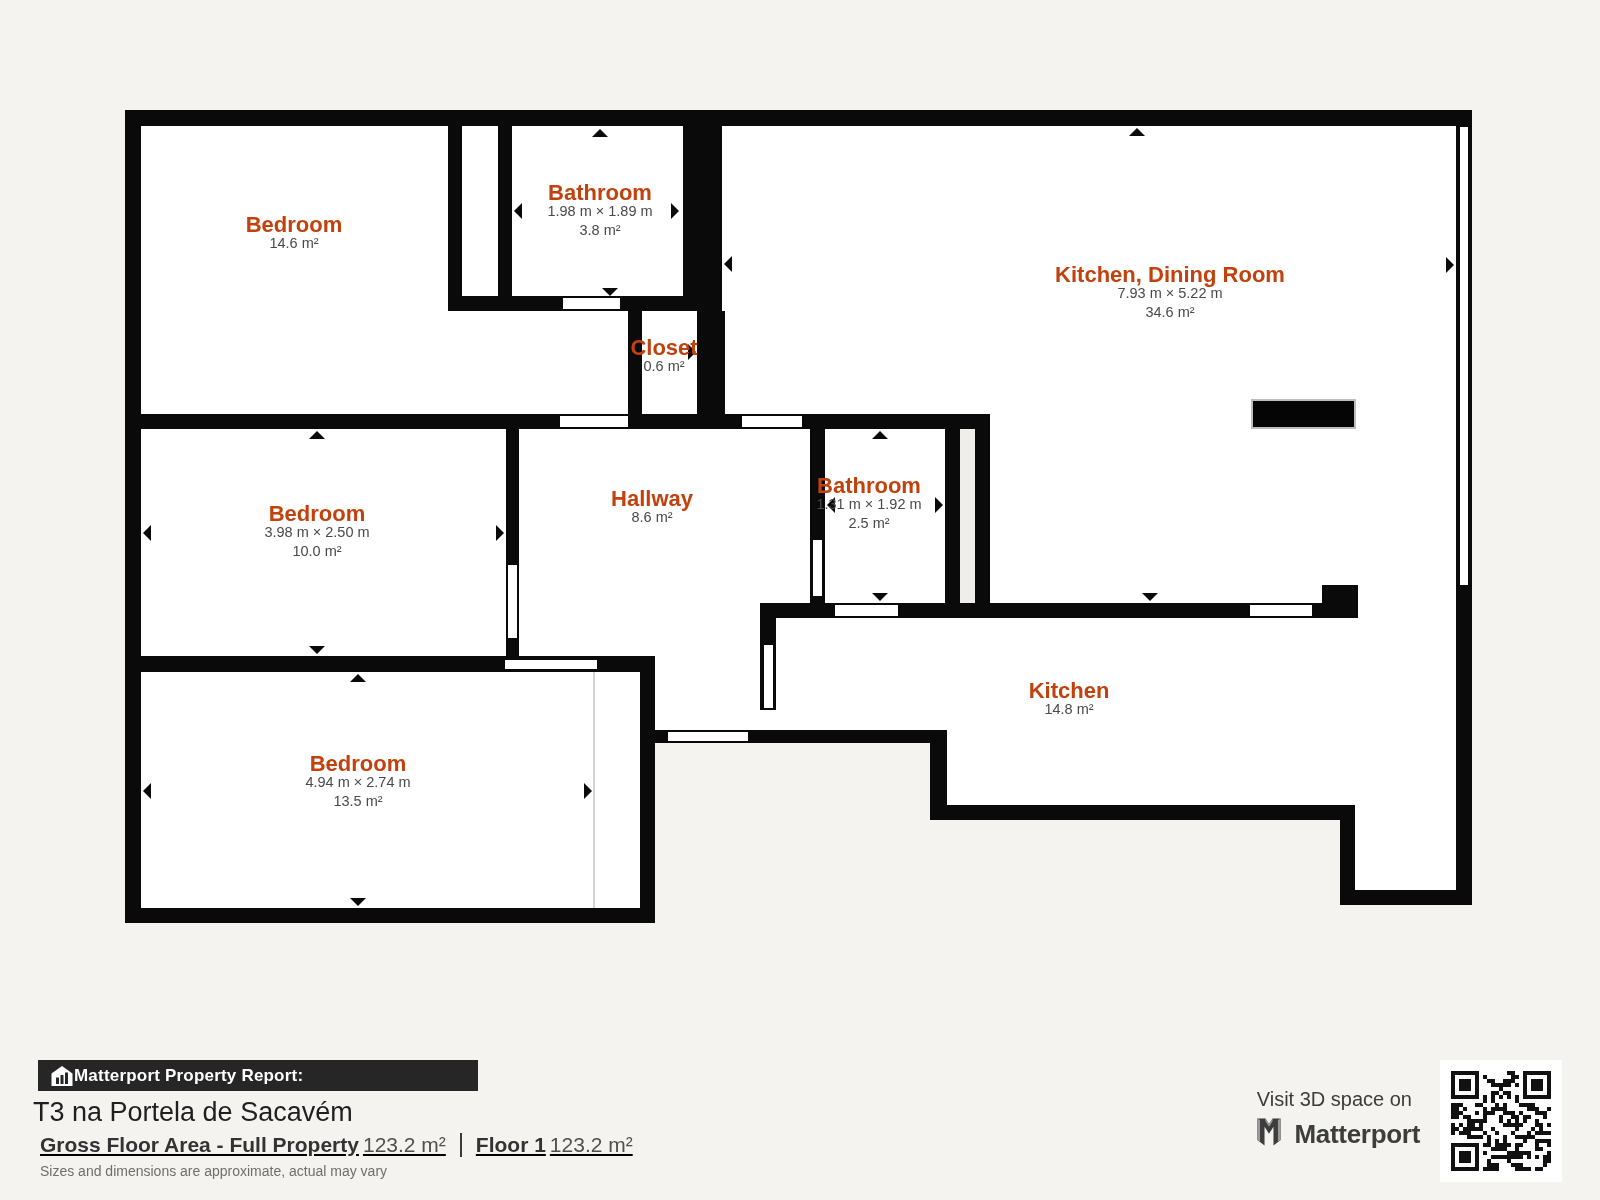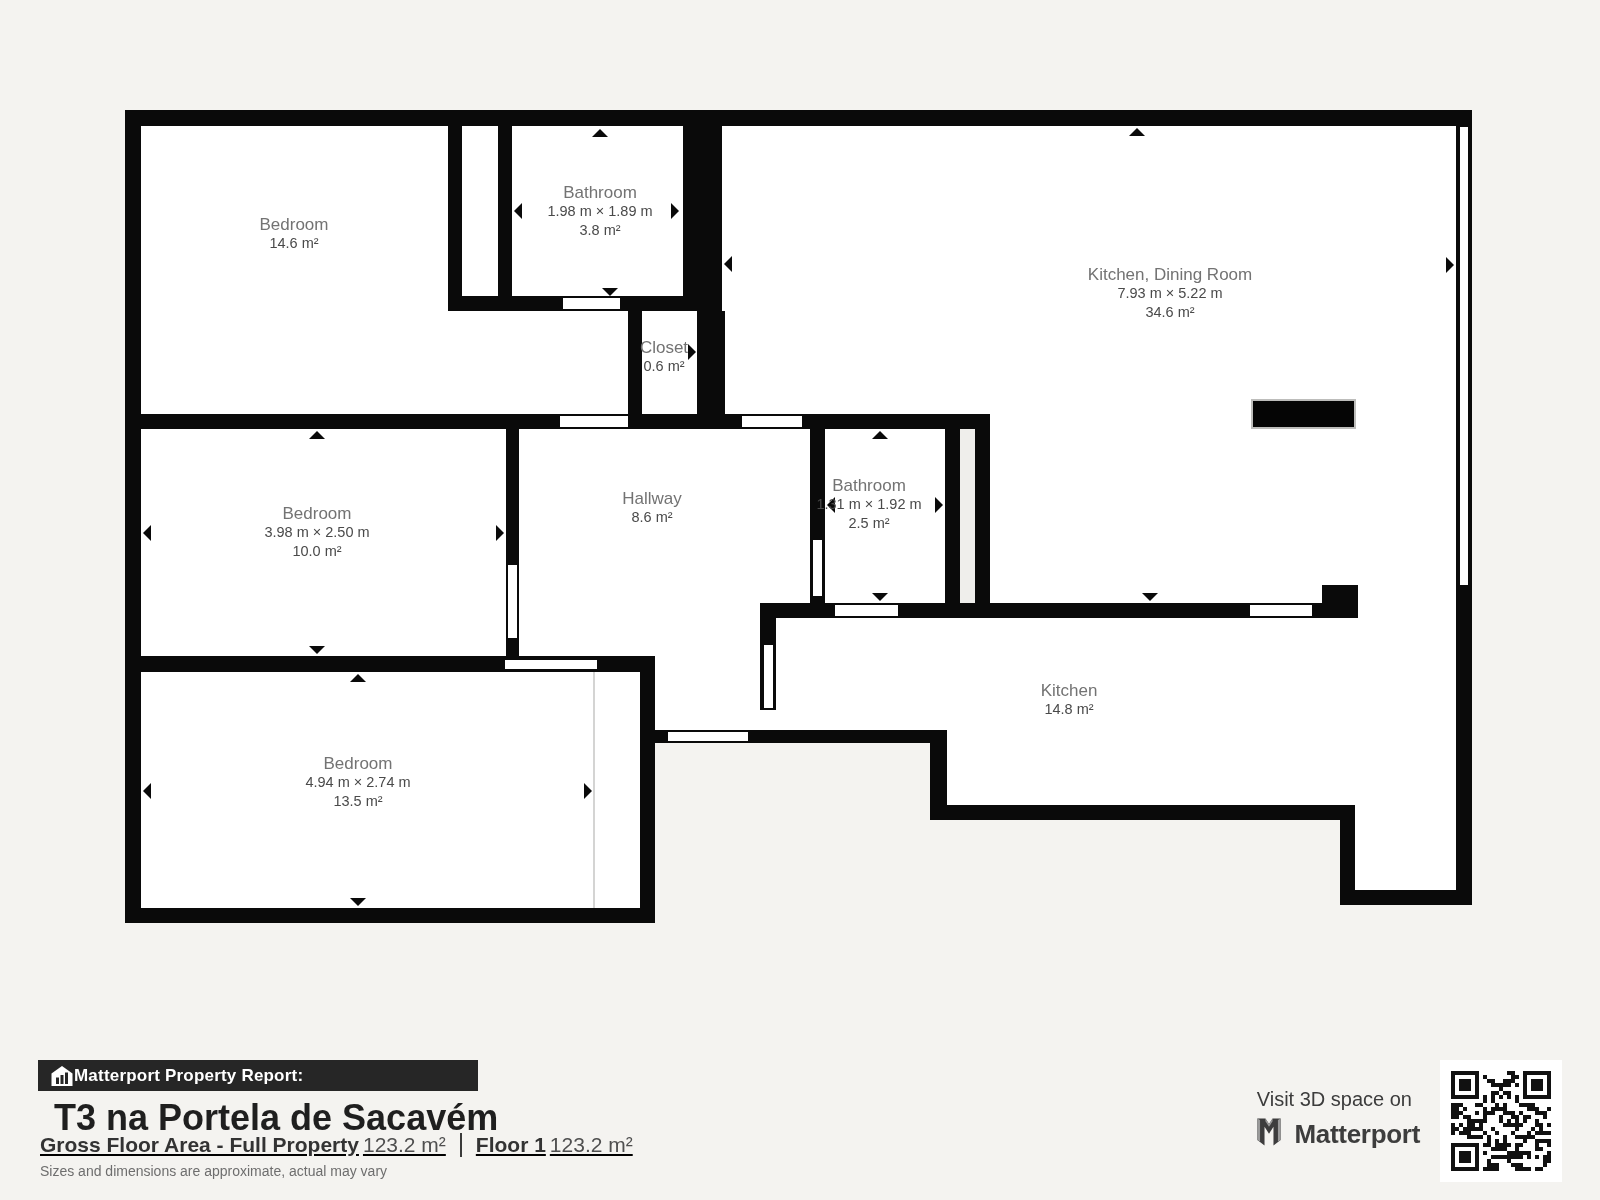--- a/index.html
+++ b/index.html
@@ -7,33 +7,33 @@
     width:1600px;height:1200px;position:relative;overflow:hidden;
     background:#f4f3f0;
     font-family:"Liberation Sans","DejaVu Sans",sans-serif;
     -webkit-font-smoothing:antialiased;
   }
   #plan-svg{position:absolute;left:0;top:0;}
   .room-label{
     position:absolute;transform:translate(-50%,-50%);
     text-align:center;white-space:nowrap;z-index:5;pointer-events:none;
   }
-  .room-name{font-size:17px;font-weight:400;color:#737373;line-height:19px;}
+  .room-name{font-size:22px;font-weight:700;color:#c2410c;line-height:19px;}
   .room-sub{font-size:14.5px;font-weight:400;color:#4a4a4a;line-height:19px;}
   .room-sub:empty{display:none;}
 
   
   .report-bar{
     position:absolute;left:38px;top:1060px;width:440px;height:31px;
     background:#262626;display:flex;align-items:center;z-index:6;
   }
   .report-bar-icon{margin-left:12px;display:flex;align-items:center;}
   .report-bar-label{color:#ffffff;font-size:17px;font-weight:700;letter-spacing:.2px;}
   .property-title{
-    position:absolute;left:54px;top:1097px;font-size:36px;font-weight:700;color:#1f1f1f;z-index:6;
+    position:absolute;left:33px;top:1097px;font-size:27px;font-weight:400;color:#1f1f1f;z-index:6;
   }
   .stats-row{
     position:absolute;left:40px;top:1133px;display:flex;align-items:center;font-size:21px;z-index:6;text-decoration:underline;
   }
   .stat-label{font-weight:700;color:#333333;}
   .stat-value{font-weight:400;color:#4f4f4f;margin-left:4px;}
   .stat-divider{width:2px;height:24px;background:#3a3a3a;margin:0 14px;}
   .disclaimer{
     position:absolute;left:40px;top:1163px;font-size:14px;color:#6e6e6e;z-index:6;
   }

